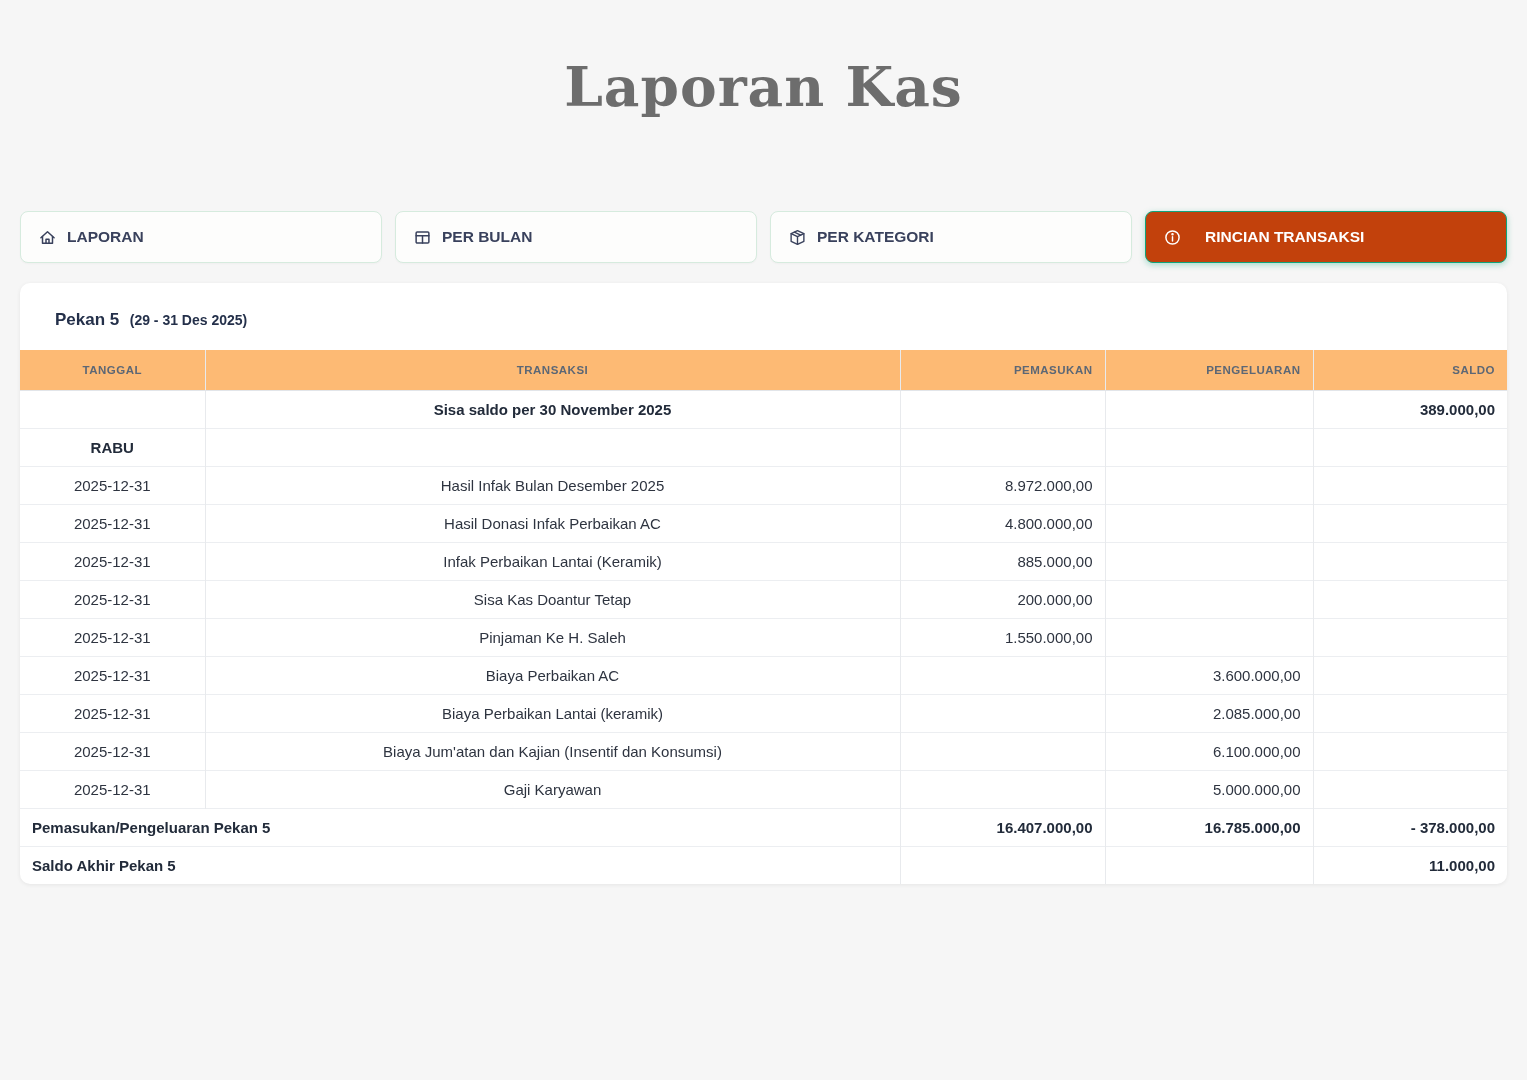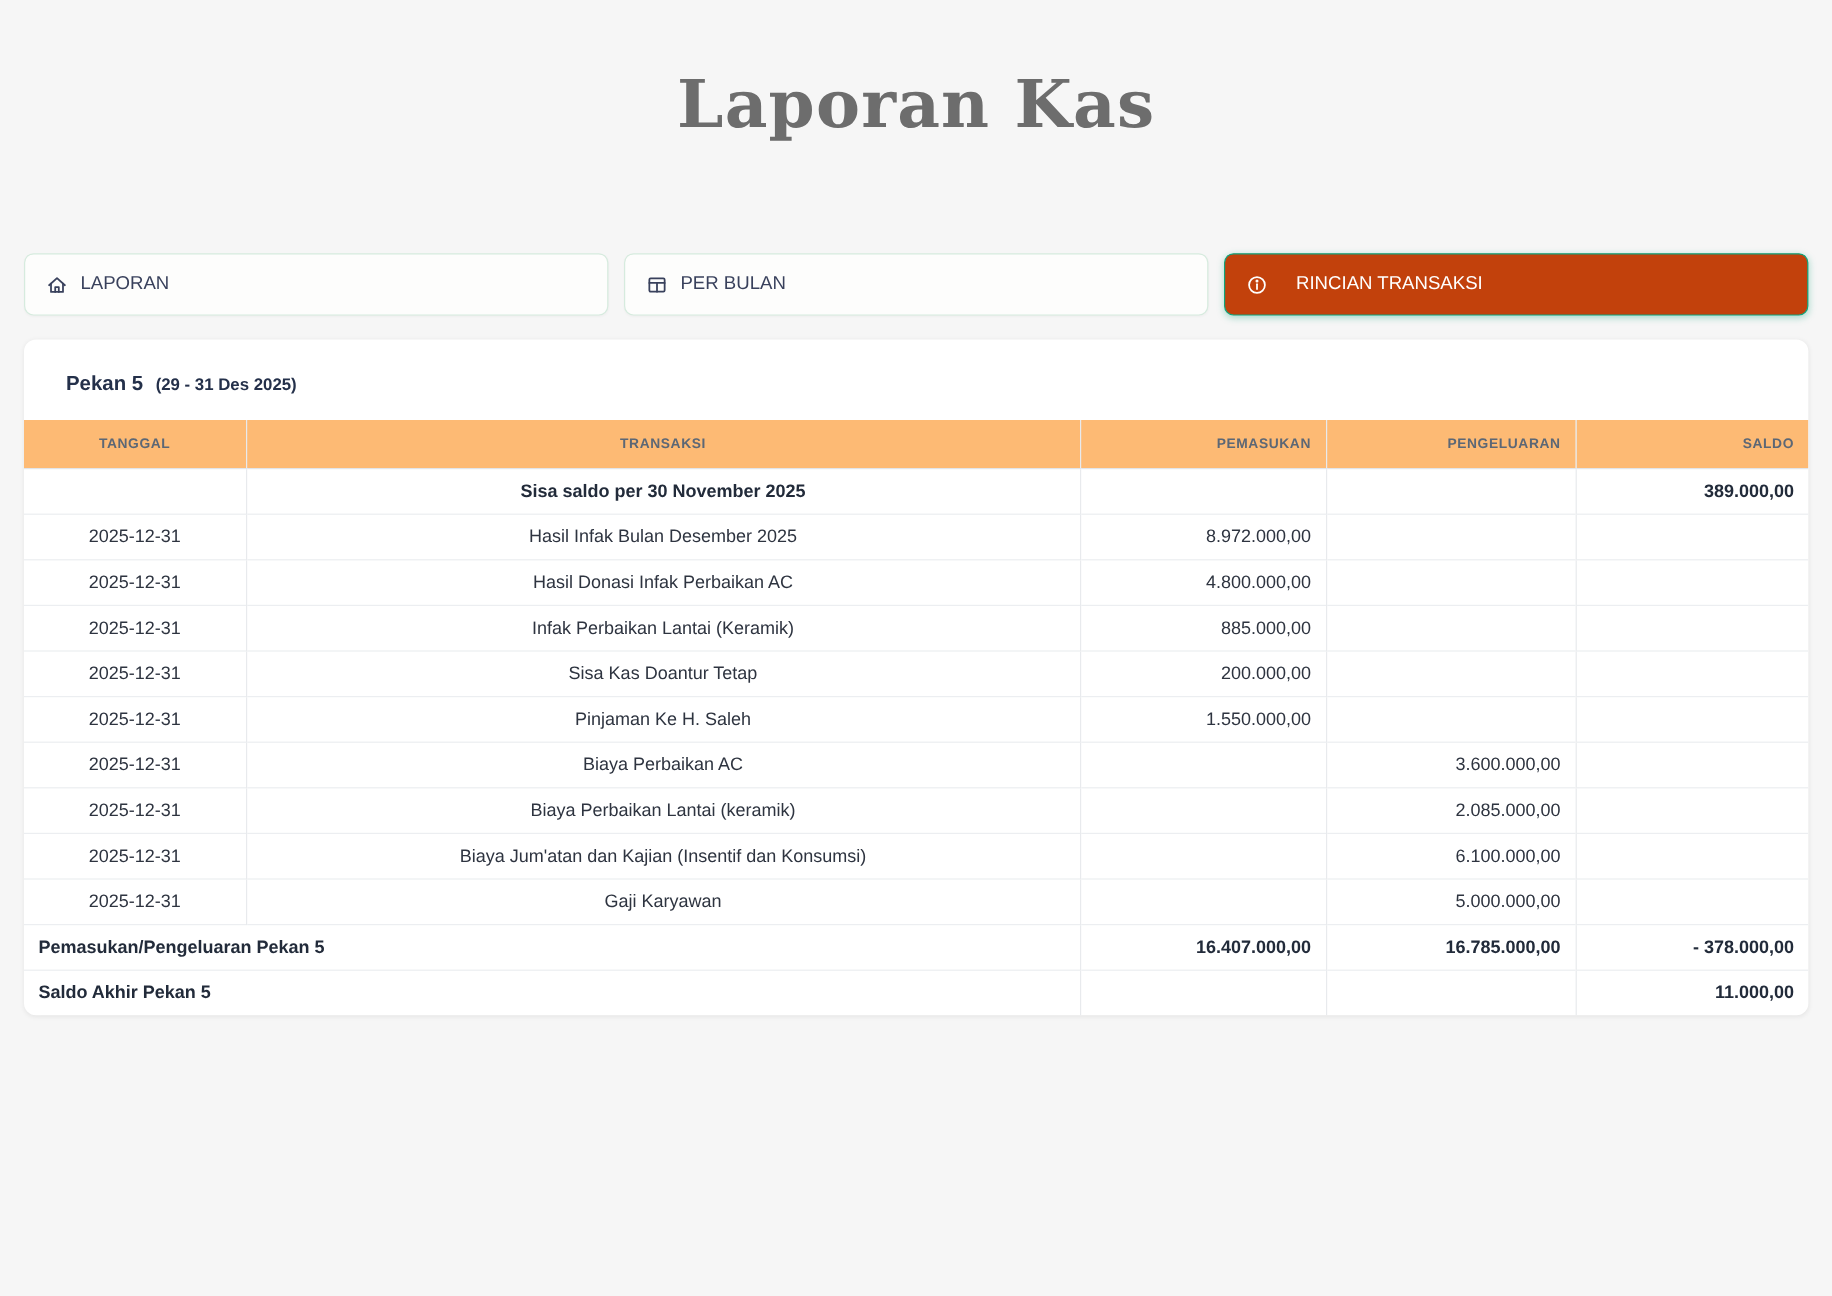--- a/index.html
+++ b/index.html
@@ -34,20 +34,21 @@
     gap: 11px;
     padding-left: 18px;
     background: #fdfdfc;
     border: 1px solid #d6ebde;
     border-radius: 8px;
     font-size: 15.5px;
     color: #39415c;
     cursor: pointer;
     box-shadow: 0 1px 2px rgba(0,0,0,0.03);
     user-select: none;
+    font-weight: bold;
   }
   .tab .icon { display: flex; align-items: center; }
   .tab.active {
     background: #c2410c;
     border-color: #10a37a;
     color: #ffffff;
     box-shadow: 0 2px 6px rgba(16,163,122,0.35);
     gap: 24px;
   }
   
@@ -117,20 +118,31 @@
   </div>
   <div class="tab">
     <span class="icon">
       <svg width="17" height="17" viewBox="0 0 16 16" fill="none" stroke="currentColor" stroke-width="1.4" stroke-linecap="round" stroke-linejoin="round">
         <rect x="2" y="2.8" width="12" height="10.4" rx="1"></rect>
         <path d="M2 6.4 H14"></path>
         <path d="M8 6.4 V13.2"></path>
       </svg>
     </span>
     <span>PER BULAN</span>
+  </div>
+  <div class="tab">
+    <span class="icon">
+      <svg width="17" height="17" viewBox="0 0 16 16" fill="none" stroke="currentColor" stroke-width="1.3" stroke-linecap="round" stroke-linejoin="round">
+        <path d="M8 1.6 L14 4.4 V11.6 L8 14.4 L2 11.6 V4.4 Z"></path>
+        <path d="M2 4.4 L8 7.2 L14 4.4"></path>
+        <path d="M8 7.2 V14.4"></path>
+        <path d="M5 3 L11 5.8"></path>
+      </svg>
+    </span>
+    <span>PER KATEGORI</span>
   </div>
   <div class="tab active">
     <span class="icon">
       <svg width="17" height="17" viewBox="0 0 16 16" fill="none" stroke="currentColor" stroke-width="1.4" stroke-linecap="round" stroke-linejoin="round">
         <circle cx="8" cy="8" r="6.2"></circle>
         <path d="M8 7.4 V11.2"></path>
         <circle cx="8" cy="4.9" r="0.5" fill="currentColor"></circle>
       </svg>
     </span>
     <span>RINCIAN TRANSAKSI</span>
@@ -160,20 +172,27 @@
         </tr>
       </thead>
     <tbody id="table-body">
         <tr class="opening">
           <td class="c-tanggal"></td>
           <td class="c-transaksi">Sisa saldo per 30 November 2025</td>
           <td class="c-pemasukan"></td>
           <td class="c-pengeluaran"></td>
           <td class="c-saldo">389.000,00</td>
         </tr>
+        <tr class="day">
+          <td class="c-tanggal">RABU</td>
+          <td class="c-transaksi"></td>
+          <td class="c-pemasukan"></td>
+          <td class="c-pengeluaran"></td>
+          <td class="c-saldo"></td>
+        </tr>
         <tr class="txn">
           <td class="c-tanggal">2025-12-31</td>
           <td class="c-transaksi">Hasil Infak Bulan Desember 2025</td>
           <td class="c-pemasukan">8.972.000,00</td>
           <td class="c-pengeluaran"></td>
           <td class="c-saldo"></td>
         </tr>
         <tr class="txn">
           <td class="c-tanggal">2025-12-31</td>
           <td class="c-transaksi">Hasil Donasi Infak Perbaikan AC</td>

